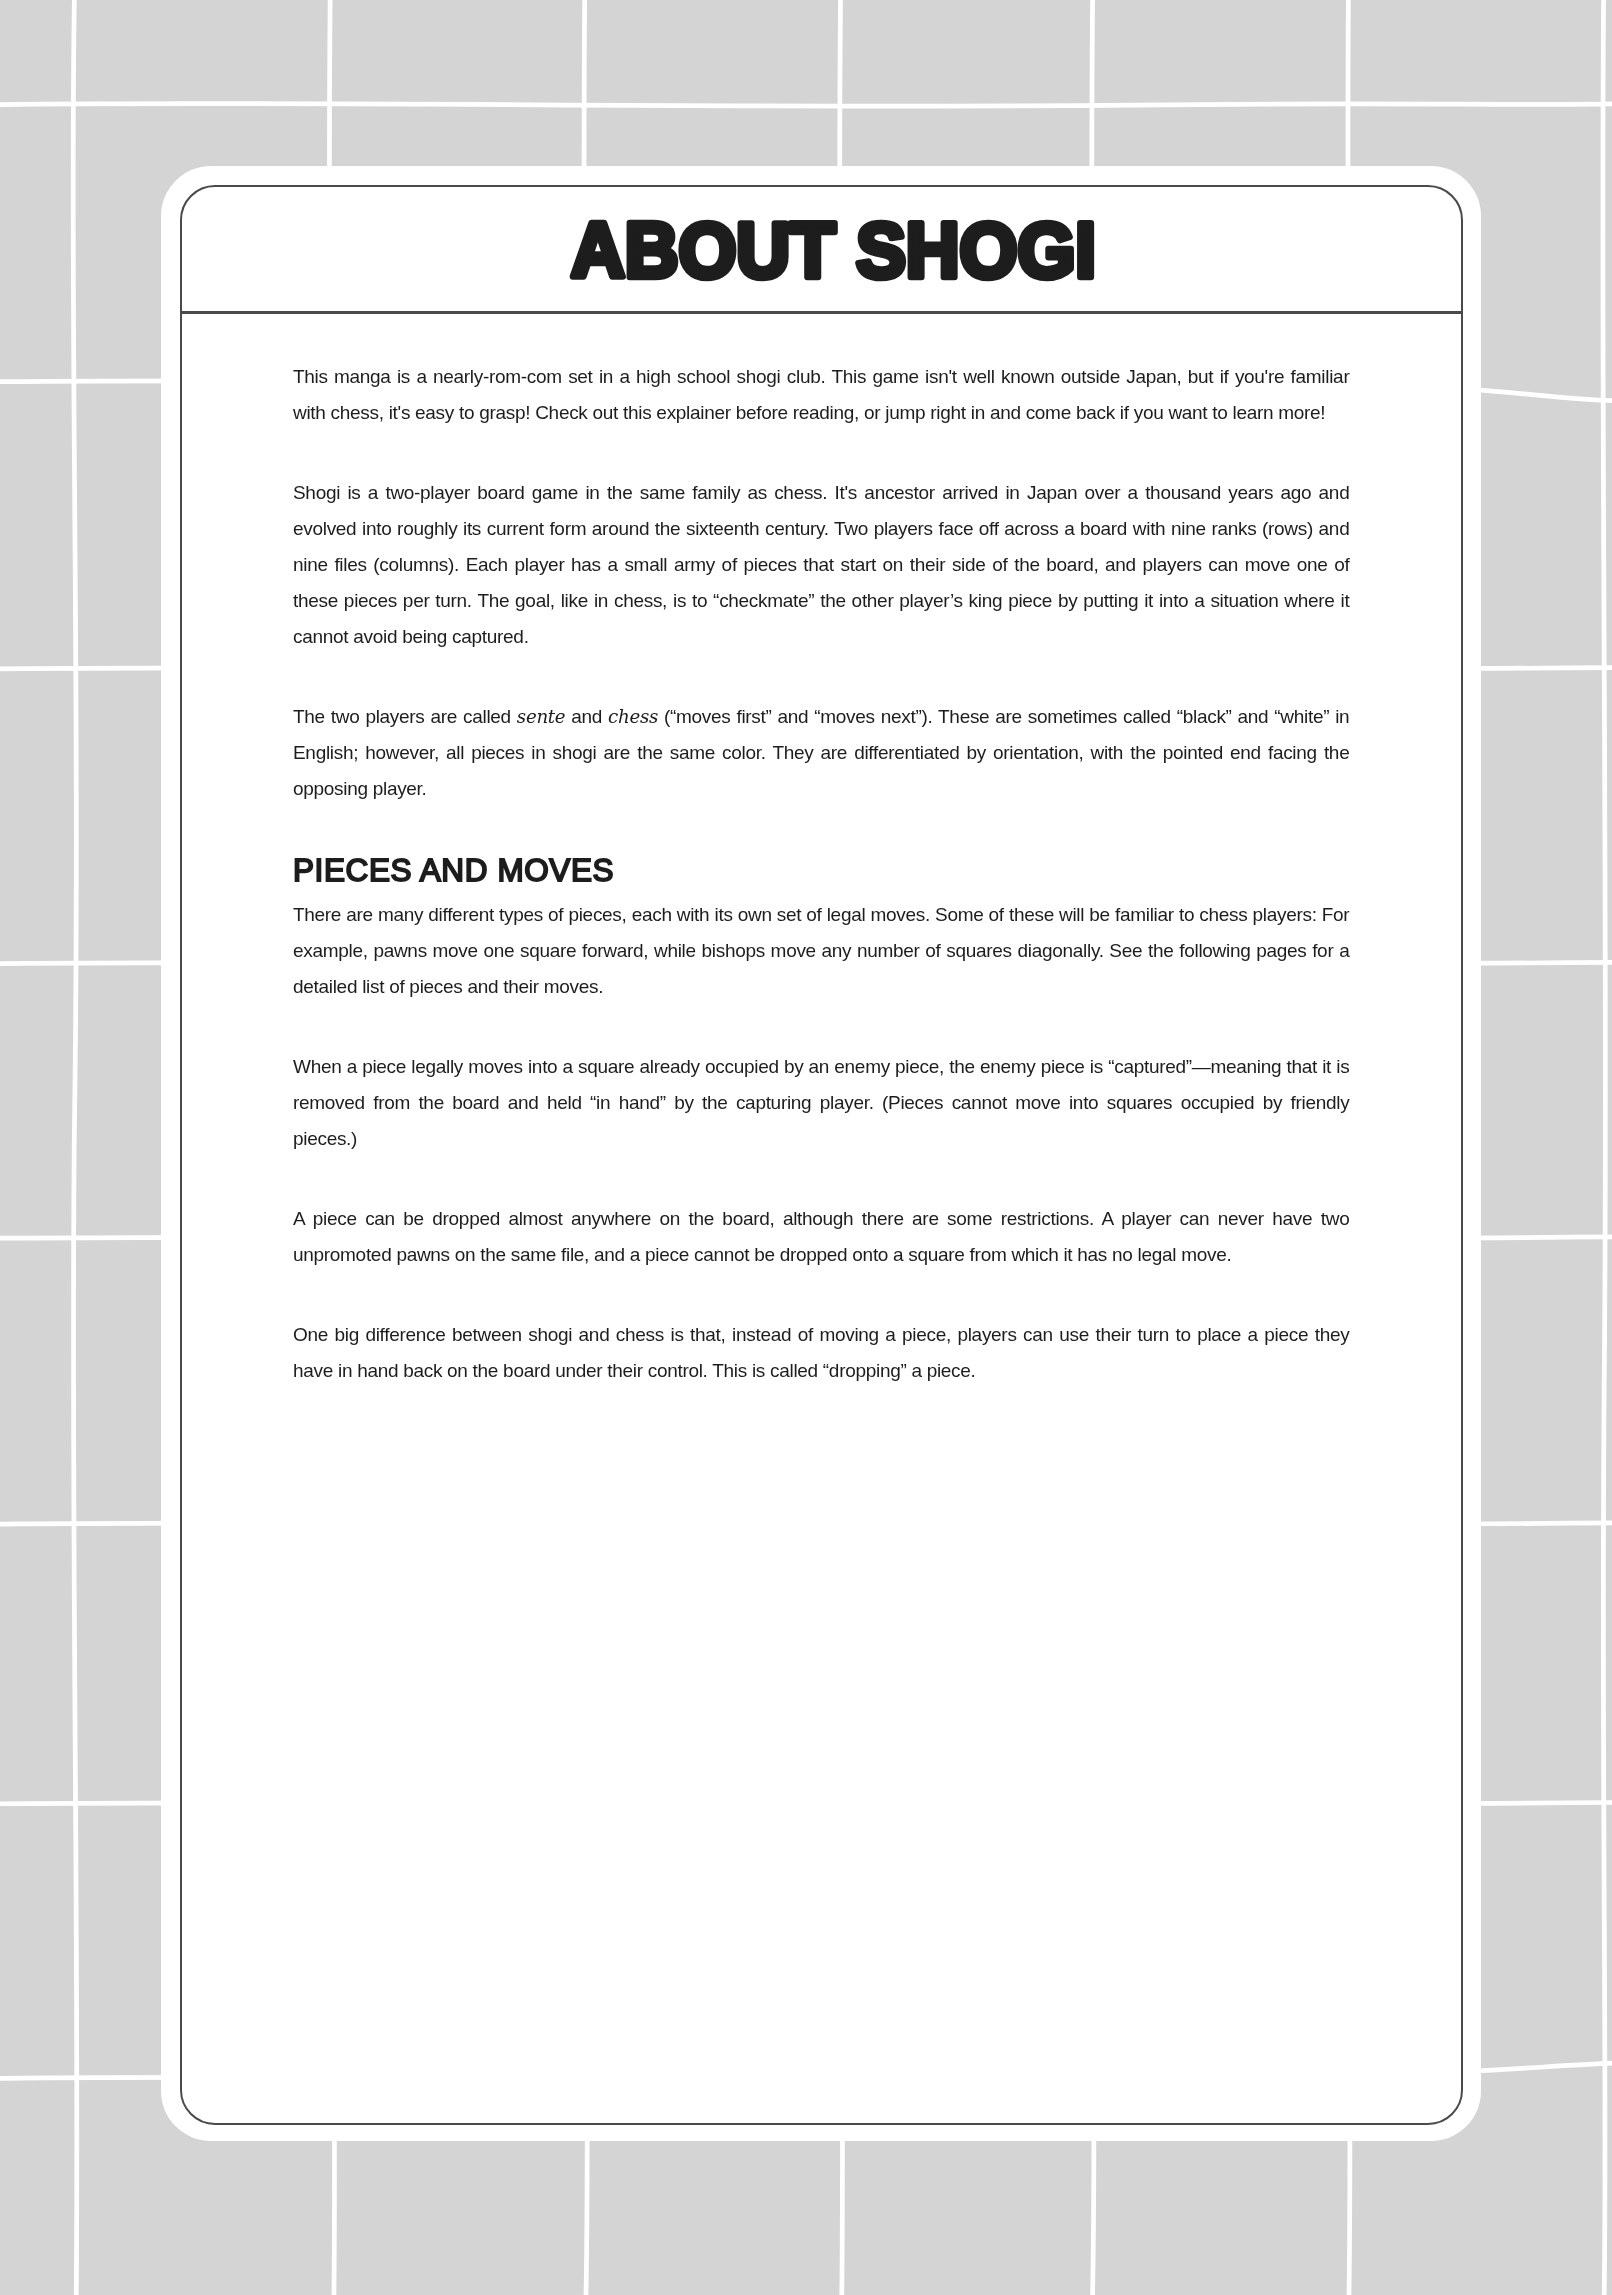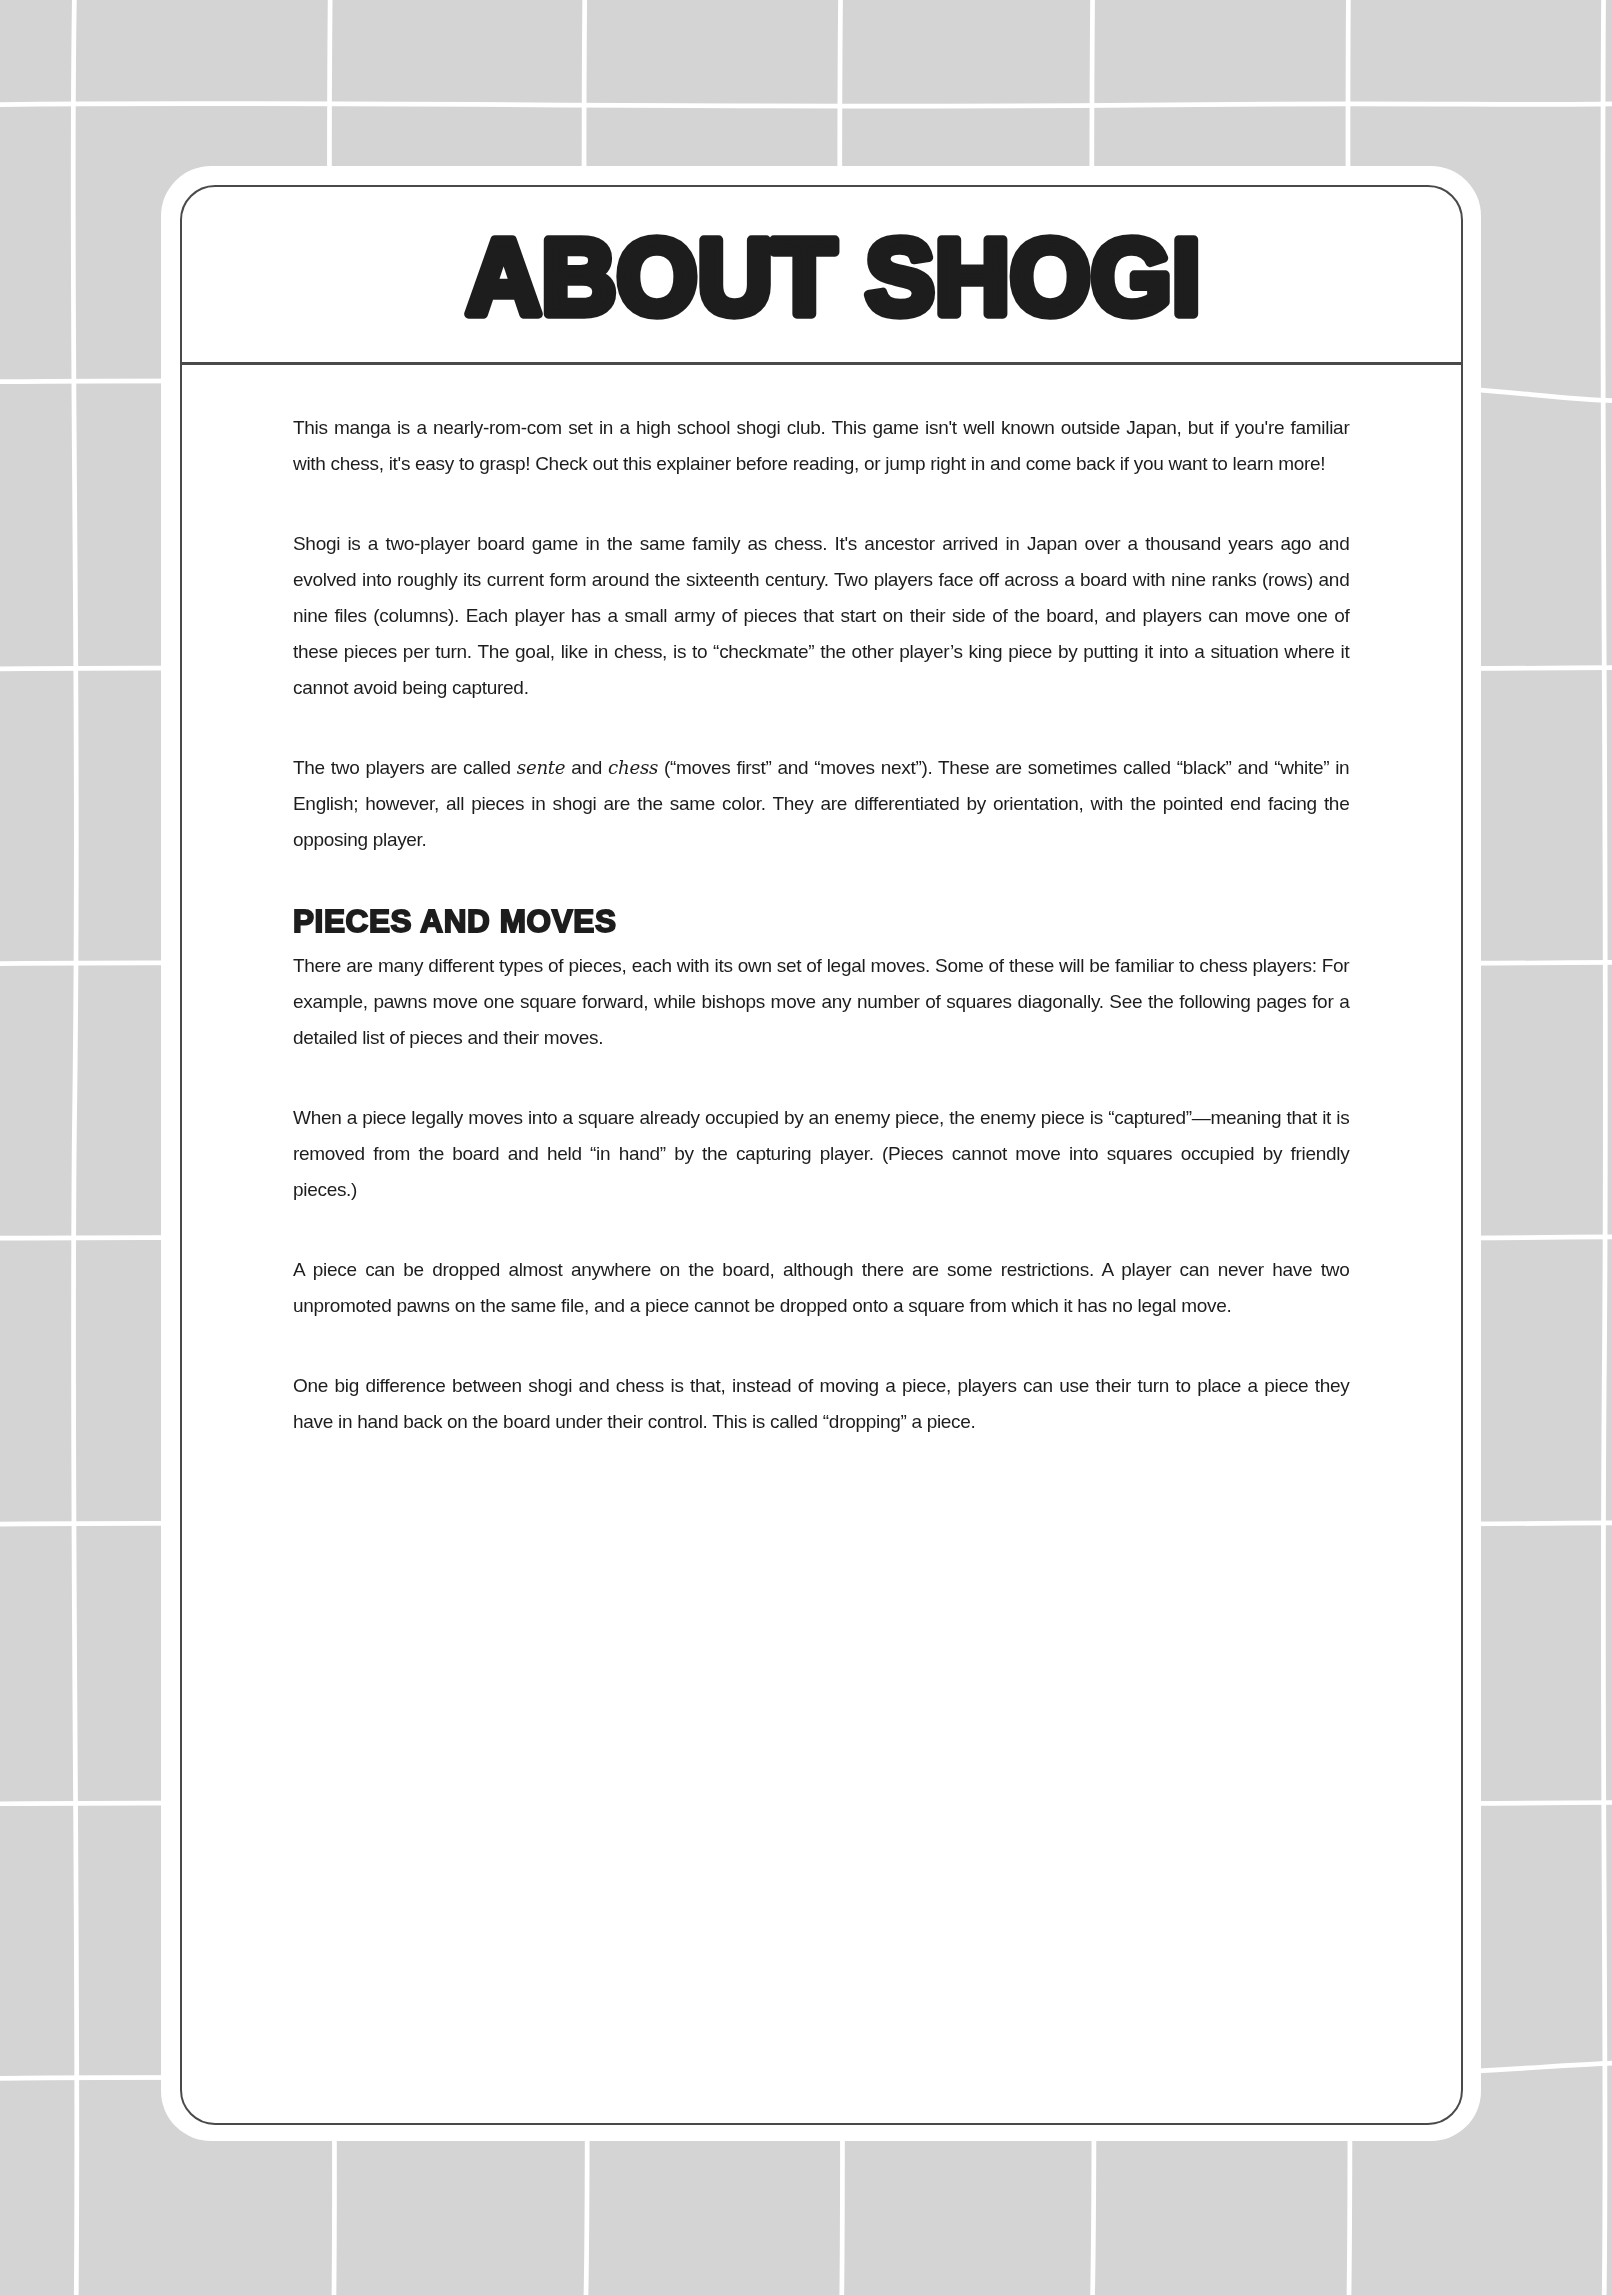--- a/index.html
+++ b/index.html
@@ -43,21 +43,21 @@
   .card-inner {
     position: absolute;
     inset: 19px 17.6px 16.4px 19px;
     border: 2.5px solid var(--border);
     border-radius: 35px;
     display: flex;
     flex-direction: column;
   }
 
   .title-wrap {
-    height: 175px;
+    height: 124px;
     display: flex;
     align-items: center;
     justify-content: center;
     padding-left: 24px;
   }
   .title-wrap svg { width: 100%; height: 100%; display: block; }
   .title-wrap text {
     font-family: "Liberation Sans", sans-serif;
     font-weight: bold;
     fill: var(--text);
@@ -86,21 +86,21 @@
     margin: 0 0 44px 0;
     color: var(--text);
   }
   .body-paragraph em {
     font-family: "DejaVu Serif", "Liberation Serif", serif;
     font-size: 0.96em;
   }
   .section-heading {
     font-size: 31.5px;
     line-height: 37px;
-    font-weight: bold;
+    font-weight: normal;
     letter-spacing: 0.6px;
     -webkit-text-stroke: 1.9px var(--text);
     margin: 45px 0 7.6px 0;
   }
   .section-heading:first-child { margin-top: 0; }
 </style>
 </head>
 <body>
 
 <div class="stage">

